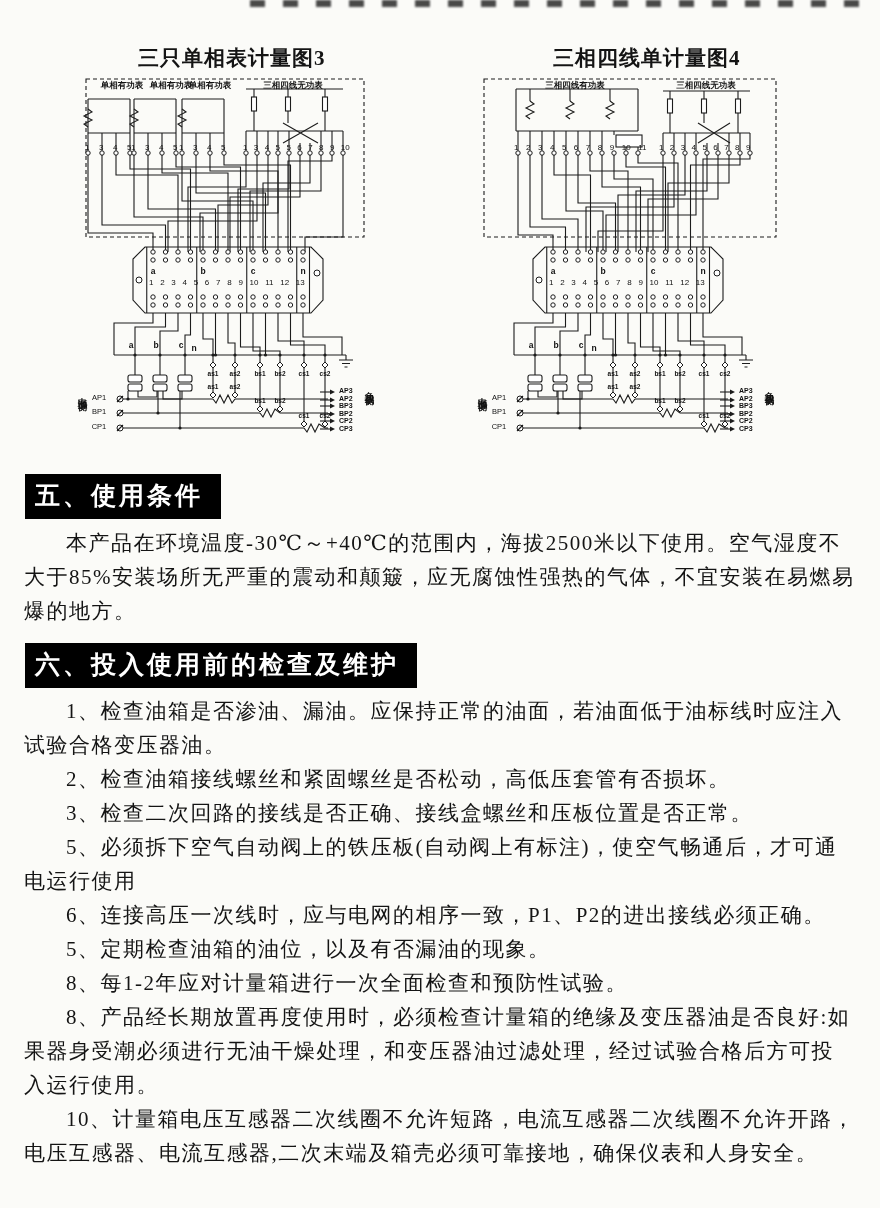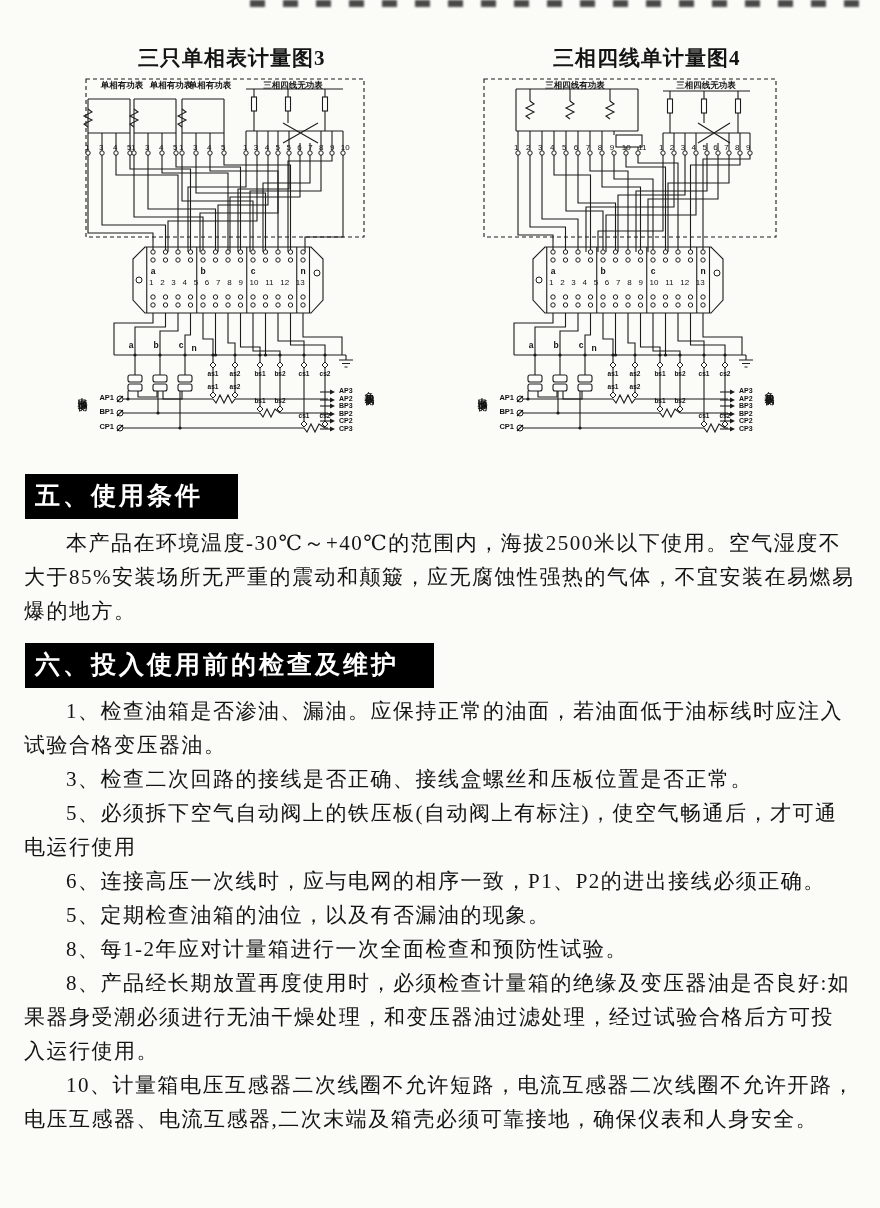--- a/index.html
+++ b/index.html
@@ -16,25 +16,25 @@
   .dl{position:absolute;font-family:"Liberation Sans","DejaVu Sans",sans-serif;
       color:#111;white-space:nowrap;line-height:1;}
   .c{transform:translateX(-50%);}
   .ml{font-size:8.5px;font-weight:bold;}
   .nrow{font-size:8px;word-spacing:7.3px;}
   .nrow2{font-size:8px;word-spacing:4.2px;}
   .nrow3{font-size:8px;word-spacing:4.5px;}
   .nrow4{font-size:8px;word-spacing:5.3px;}
   .sp,.pt{font-size:8.5px;font-weight:bold;}
   .ct{font-size:6.5px;font-weight:bold;}
-  .st{font-size:7.5px;font-weight:bold;width:30px;text-align:right;}
+  .st{font-size:7.5px;font-weight:normal;width:30px;text-align:center;}
   .lt{font-size:7px;font-weight:bold;}
   .vert{writing-mode:vertical-rl;font-size:9.5px;font-weight:bold;letter-spacing:3px;}
   .sec-head{position:absolute;left:25px;background:#000;color:#fff;
-      font-size:25px;font-weight:bold;letter-spacing:3px;padding:5px 35px 7px 10px;}
+      font-size:25px;font-weight:bold;letter-spacing:3px;padding:5px 18px 7px 10px;}
   .para{position:absolute;left:24px;width:832px;font-size:21px;letter-spacing:1.5px;
       line-height:34px;text-indent:2em;margin:0;}
   .list{position:absolute;left:24px;top:694px;width:832px;}
   .list p{margin:0;font-size:21px;letter-spacing:1.5px;line-height:34px;text-indent:2em;}
   svg path,svg polyline,svg line,svg rect.o,svg polygon{fill:none;stroke:#1c1c1c;stroke-width:1.1;}
   svg circle.t{fill:#fff;stroke:#1c1c1c;stroke-width:1;}
   svg circle.d{fill:#1c1c1c;stroke:none;}
   svg .dia{fill:#fff;stroke:#1c1c1c;stroke-width:1;}
   svg .ar{fill:#1c1c1c;stroke:none;}
   svg rect.rr{fill:#fff;stroke:#1c1c1c;stroke-width:1.1;}
@@ -503,20 +503,21 @@
     <span class="dl vert" style="left:0px;top:314px">电源侧</span>
     <span class="dl vert" style="left:287px;top:308px">负载侧</span>
   </div>
 
   <div class="sec-head" style="top:474px">五、使用条件</div>
   <p class="para" style="top:526px">本产品在环境温度-30℃～+40℃的范围内，海拔2500米以下使用。空气湿度不大于85%安装场所无严重的震动和颠簸，应无腐蚀性强热的气体，不宜安装在易燃易爆的地方。</p>
 
   <div class="sec-head" style="top:643px">六、投入使用前的检查及维护</div>
   <div class="list">
     <p>1、检查油箱是否渗油、漏油。应保持正常的油面，若油面低于油标线时应注入试验合格变压器油。</p>
+    <p>2、检查油箱接线螺丝和紧固螺丝是否松动，高低压套管有否损坏。</p>
     <p>3、检查二次回路的接线是否正确、接线盒螺丝和压板位置是否正常。</p>
     <p>5、必须拆下空气自动阀上的铁压板(自动阀上有标注)，使空气畅通后，才可通电运行使用</p>
     <p>6、连接高压一次线时，应与电网的相序一致，P1、P2的进出接线必须正确。</p>
     <p>5、定期检查油箱的油位，以及有否漏油的现象。</p>
     <p>8、每1-2年应对计量箱进行一次全面检查和预防性试验。</p>
     <p>8、产品经长期放置再度使用时，必须检查计量箱的绝缘及变压器油是否良好:如果器身受潮必须进行无油干燥处理，和变压器油过滤处理，经过试验合格后方可投入运行使用。</p>
     <p>10、计量箱电压互感器二次线圈不允许短路，电流互感器二次线圈不允许开路，电压互感器、电流互感器,二次末端及箱壳必须可靠接地，确保仪表和人身安全。</p>
   </div>
 </div>
 

